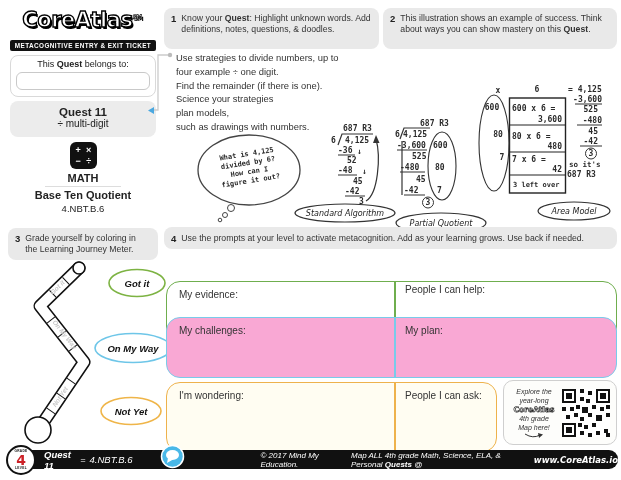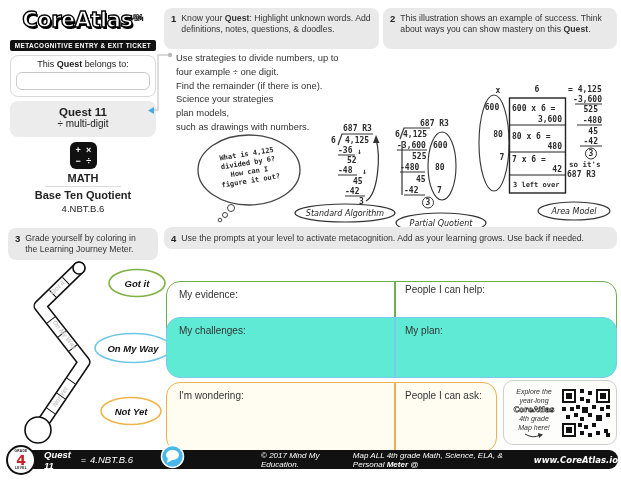--- a/index.html
+++ b/index.html
@@ -234,21 +234,21 @@
   <span class="num">4</span>
   <span class="txt">Use the prompts at your level to activate metacognition. Add as your learning grows. Use back if needed.</span>
 </div>
 
 <div class="pbox" style="left:166px;top:253px;width:451px;height:60px;border:1.6px solid #6fae4e;background:#fff;margin-top:28px;">
   <div class="divider" style="left:227px;background:#6fae4e;"></div>
   <div class="plabel" style="left:12px;top:7px;">My evidence:</div>
   <div class="plabel" style="left:238px;top:2px;">People I can help:</div>
 </div>
 
-<div class="pbox" style="left:166px;top:317px;width:451px;height:61px;border:1.6px solid #79cbea;background:#5eead4;">
+<div class="pbox" style="left:166px;top:317px;width:451px;height:61px;border:1.6px solid #79cbea;background:#f9a8d4;">
   <div class="divider" style="left:227px;background:#79cbea;"></div>
   <div class="plabel" style="left:12px;top:7px;">My challenges:</div>
   <div class="plabel" style="left:238px;top:7px;">My plan:</div>
 </div>
 
 <div class="pbox" style="left:166px;top:382px;width:331px;height:70px;border:1.6px solid #eeb24c;background:#fffdf2;">
   <div class="divider" style="left:227px;background:#eeb24c;"></div>
   <div class="plabel" style="left:12px;top:7px;">I'm wondering:</div>
   <div class="plabel" style="left:238px;top:7px;">People I can ask:</div>
 </div>
@@ -305,21 +305,21 @@
     </g>
   </svg>
 </div>
 
 <div class="abs fbar" style="left:22px;top:450px;width:596px;height:19px;padding-left:22px;">
   <span class="b i" style="font-size:9.5px;">Quest 11</span>
   <span class="i" style="margin:0 4px;">=</span>
   <span class="i" style="font-size:9.5px;">4.NBT.B.6</span>
   <span style="margin-left:128px;font-size:8px;" class="i">© 2017 Mind My Education.</span>
   <span class="i" style="font-size:8px;margin-left:10px;">
-    <span>Map ALL 4th grade Math, Science, ELA, &amp; Personal </span><span class="b">Meter</span><span> @ </span>
+    <span>Map ALL 4th grade Math, Science, ELA, &amp; Personal </span><span class="b">Quests</span><span> @ </span>
   </span>
   <span class="b i" style="font-size:8.5px;font-family:'DejaVu Sans',sans-serif;">www.CoreAtlas.io</span>
 </div>
 
 <div class="abs badge" style="left:6px;top:445px;">
   <span class="micro">GRADE</span>
   <span class="g4">4</span>
   <span class="micro">LEVEL</span>
 </div>
 

